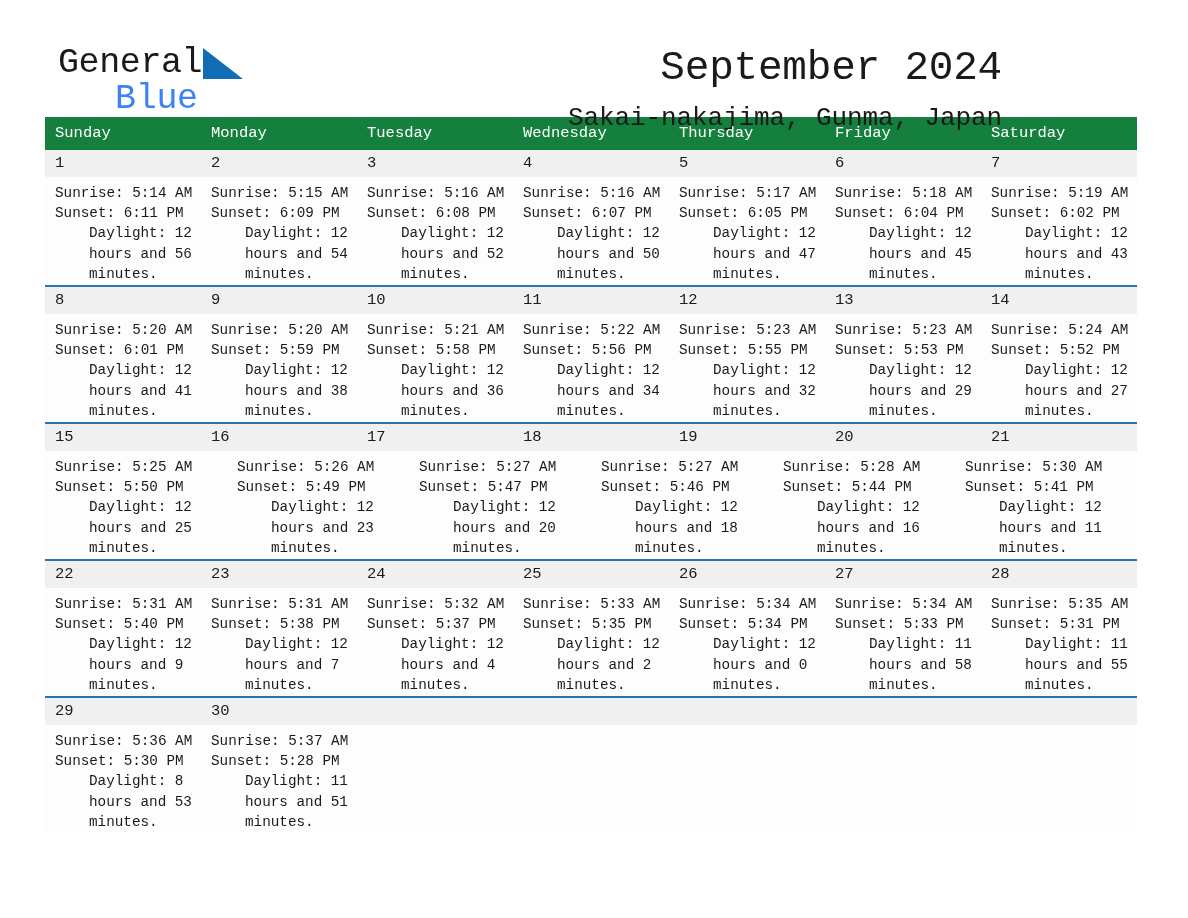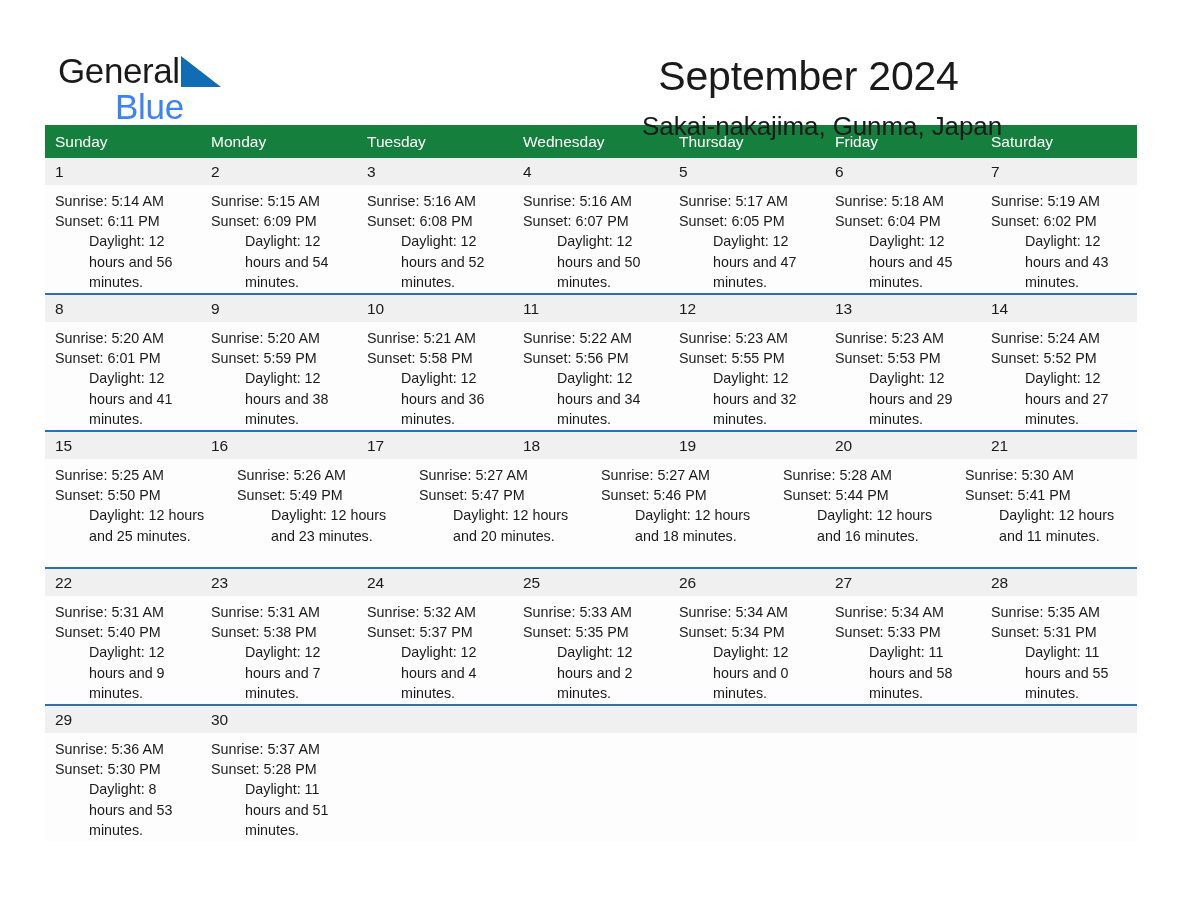--- a/index.html
+++ b/index.html
@@ -12,21 +12,22 @@
     height: 918px;
     background: #ffffff;
     font-family: "Liberation Sans", sans-serif;
     color: #000000;
     overflow: hidden;
   }
   .page {
     position: relative;
     width: 1047px;
     height: 918px;
-    padding: 8px 45px;
+    padding: 0 45px;
+    font-family: Liberation Mono, monospace;
   }
 
   
   .top {
     display: flex;
     align-items: flex-start;
     justify-content: space-between;
     padding-top: 42px;
     height: 115px;
   }
@@ -58,21 +59,21 @@
   }
   .brand-blue {
     font-size: 35px;
     line-height: 34px;
     color: #3b82f6;
     letter-spacing: -0.3px;
     padding-left: 57px;
   }
 
   .titles {
-    text-align: center;
+    text-align: right;
     padding-top: 2px;
   }
   .cal-title {
     font-size: 41px;
     line-height: 48px;
     font-weight: 400;
     color: #1a1a1a;
     letter-spacing: -0.2px;
   }
   .cal-subtitle {

